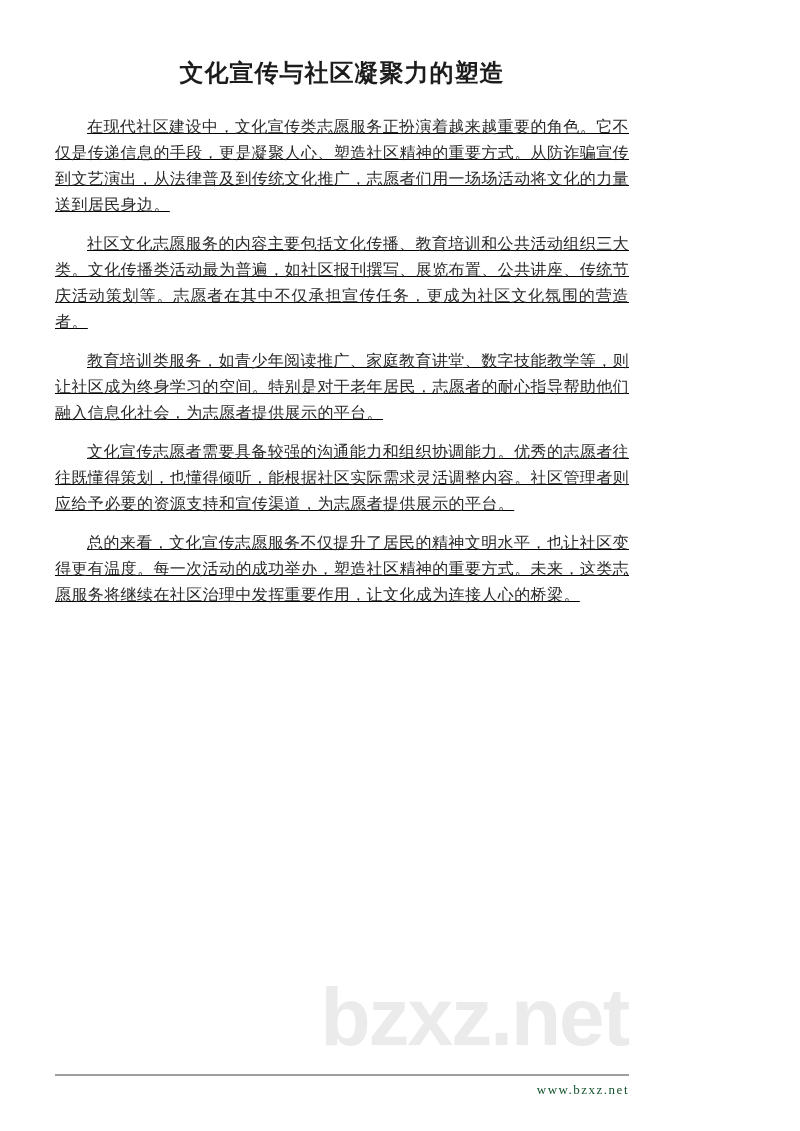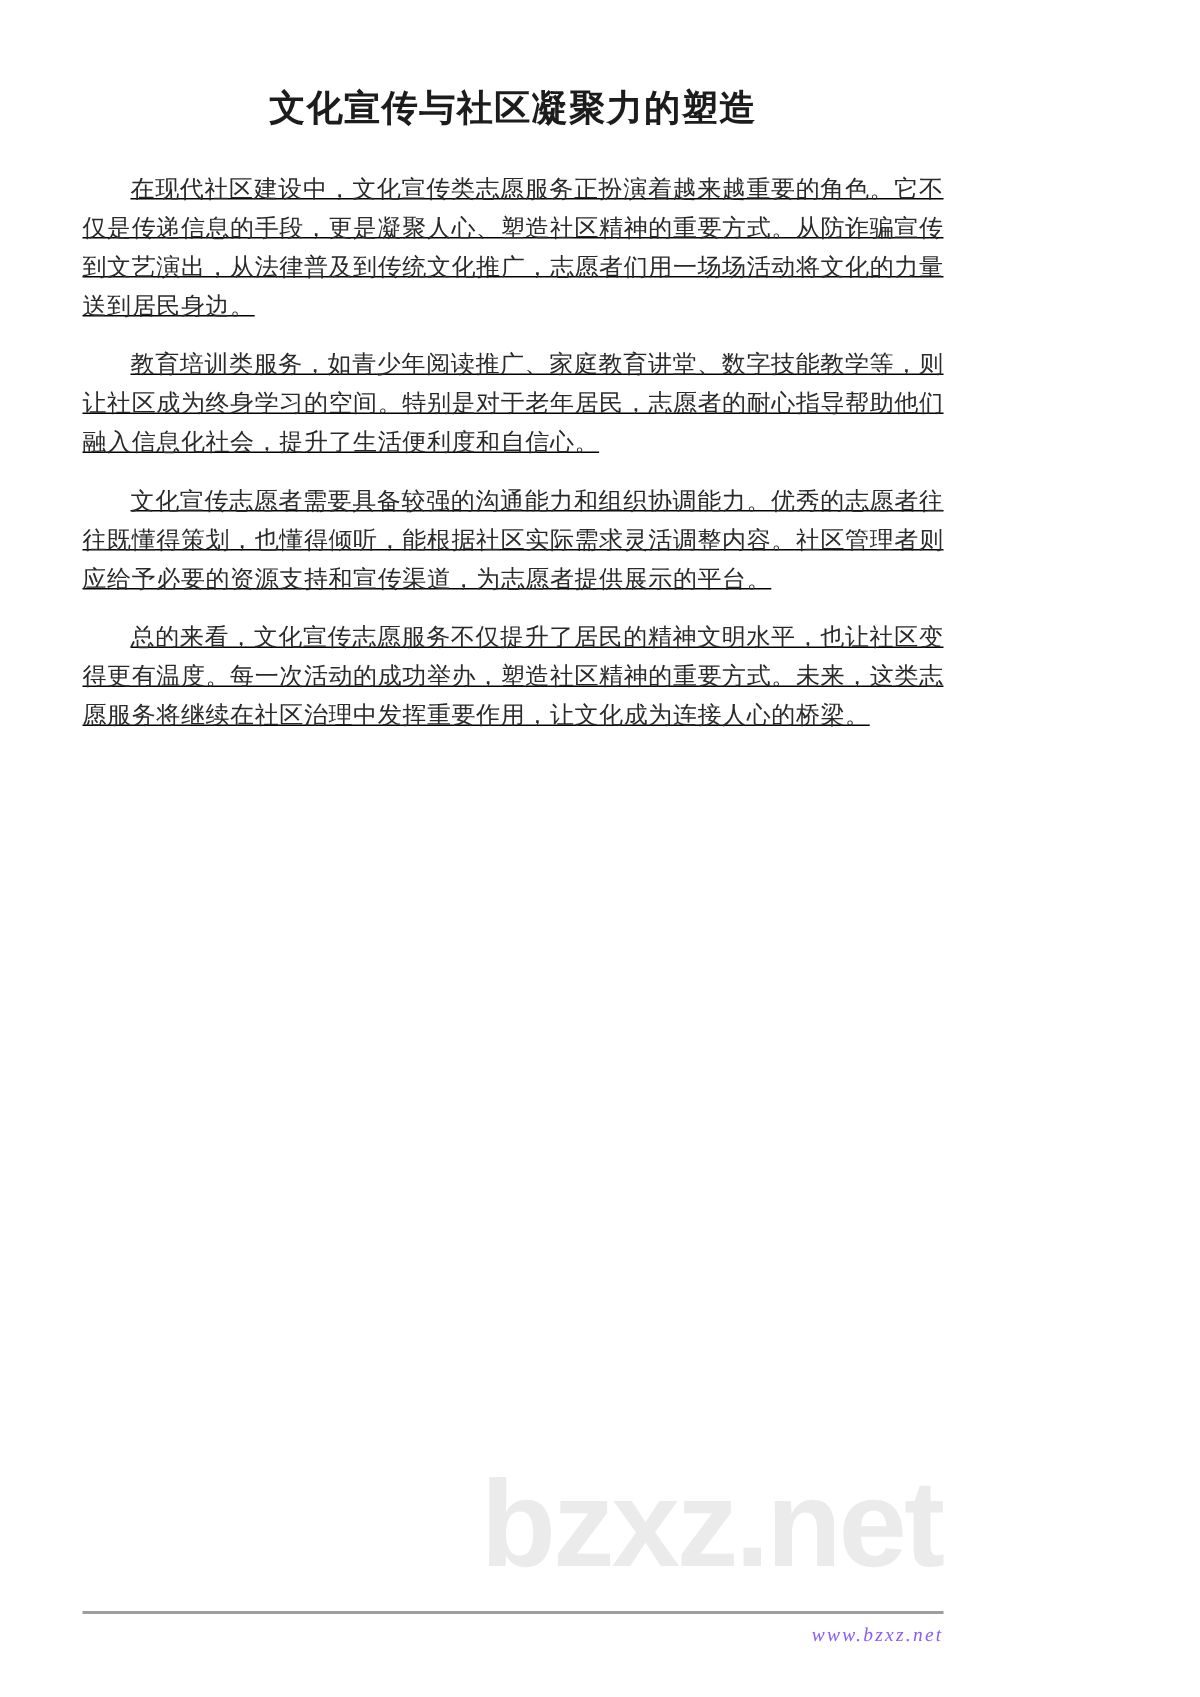--- a/index.html
+++ b/index.html
@@ -62,36 +62,36 @@
     right: 55px;
     top: 1074px;
     height: 2px;
     background: #9e9e9e;
   }
   .footer-site {
     position: absolute;
     right: 55px;
     top: 1082px;
     font-family: "Liberation Serif", "DejaVu Serif", serif;
-    font-style: italic;
     font-size: 13px;
-    color: #8b5cf6;
+    color: #14532d;
     letter-spacing: 1.5px;
   }
 </style>
 </head>
 <body>
 
 <div class="page">
 
   <h1 class="doc-title">文化宣传与社区凝聚力的塑造</h1>
 
   <div class="doc-body">
     <p>在现代社区建设中，文化宣传类志愿服务正扮演着越来越重要的角色。它不仅是传递信息的手段，更是凝聚人心、塑造社区精神的重要方式。从防诈骗宣传到文艺演出，从法律普及到传统文化推广，志愿者们用一场场活动将文化的力量送到居民身边。</p>
-    <p>教育培训类服务，如青少年阅读推广、家庭教育讲堂、数字技能教学等，则让社区成为终身学习的空间。特别是对于老年居民，志愿者的耐心指导帮助他们融入信息化社会，提升了生活便利度和自信心。</p>
+    <p>社区文化志愿服务的内容主要包括文化传播、教育培训和公共活动组织三大类。文化传播类活动最为普遍，如社区报刊撰写、展览布置、公共讲座、传统节庆活动策划等。志愿者在其中不仅承担宣传任务，更成为社区文化氛围的营造者。</p>
+    <p>教育培训类服务，如青少年阅读推广、家庭教育讲堂、数字技能教学等，则让社区成为终身学习的空间。特别是对于老年居民，志愿者的耐心指导帮助他们融入信息化社会，为志愿者提供展示的平台。</p>
     <p>文化宣传志愿者需要具备较强的沟通能力和组织协调能力。优秀的志愿者往往既懂得策划，也懂得倾听，能根据社区实际需求灵活调整内容。社区管理者则应给予必要的资源支持和宣传渠道，为志愿者提供展示的平台。</p>
     <p>总的来看，文化宣传志愿服务不仅提升了居民的精神文明水平，也让社区变得更有温度。每一次活动的成功举办，塑造社区精神的重要方式。未来，这类志愿服务将继续在社区治理中发挥重要作用，让文化成为连接人心的桥梁。</p>
   </div>
 
   <div class="watermark">bzxz.net</div>
 
   <div class="footer-rule"></div>
 
   <div class="footer-site">www.bzxz.net</div>
 

